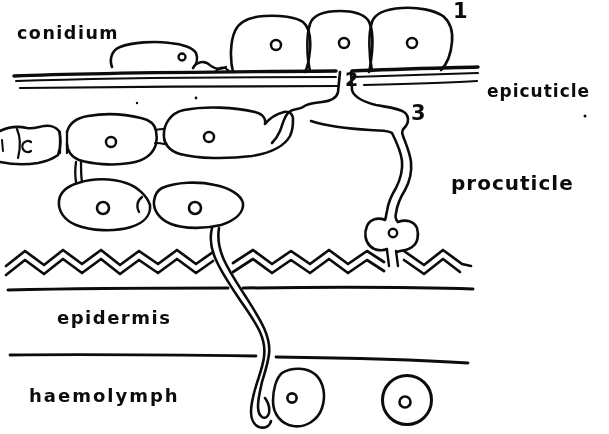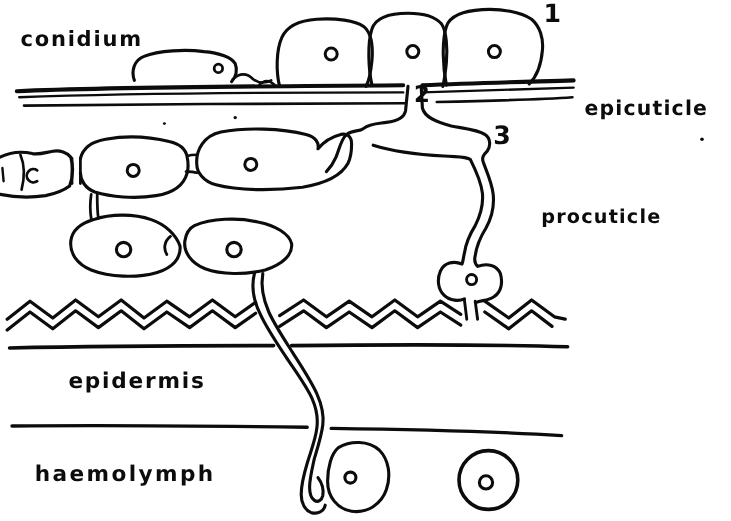--- a/index.html
+++ b/index.html
@@ -128,19 +128,19 @@
   <div class="lbl" style="left:17px;top:25px;font-size:17.5px;letter-spacing:1.5px;text-align:center;">conidium</div>
 
   <div class="lbl" style="left:453px;top:1px;font-size:21px;">1</div>
 
   <div class="lbl" style="left:487px;top:67px;font-size:17px;letter-spacing:1px;margin-top:16px;">epicuticle</div>
 
   <div class="lbl" style="left:345px;top:70px;font-size:19px;">2</div>
 
   <div class="lbl" style="left:411px;top:103px;font-size:21px;">3</div>
 
-  <div class="lbl" style="left:451px;top:173px;font-size:16px;letter-spacing:1px;">procuticle</div>
+  <div class="lbl" style="left:451px;top:173px;font-size:20px;letter-spacing:1px;">procuticle</div>
 
   <div class="lbl" style="left:57px;top:309px;font-size:18px;letter-spacing:1.5px;">epidermis</div>
 
   <div class="lbl" style="left:29px;top:387px;font-size:18px;letter-spacing:2px;">haemolymph</div>
 
 </div>
 
 </body></html>

